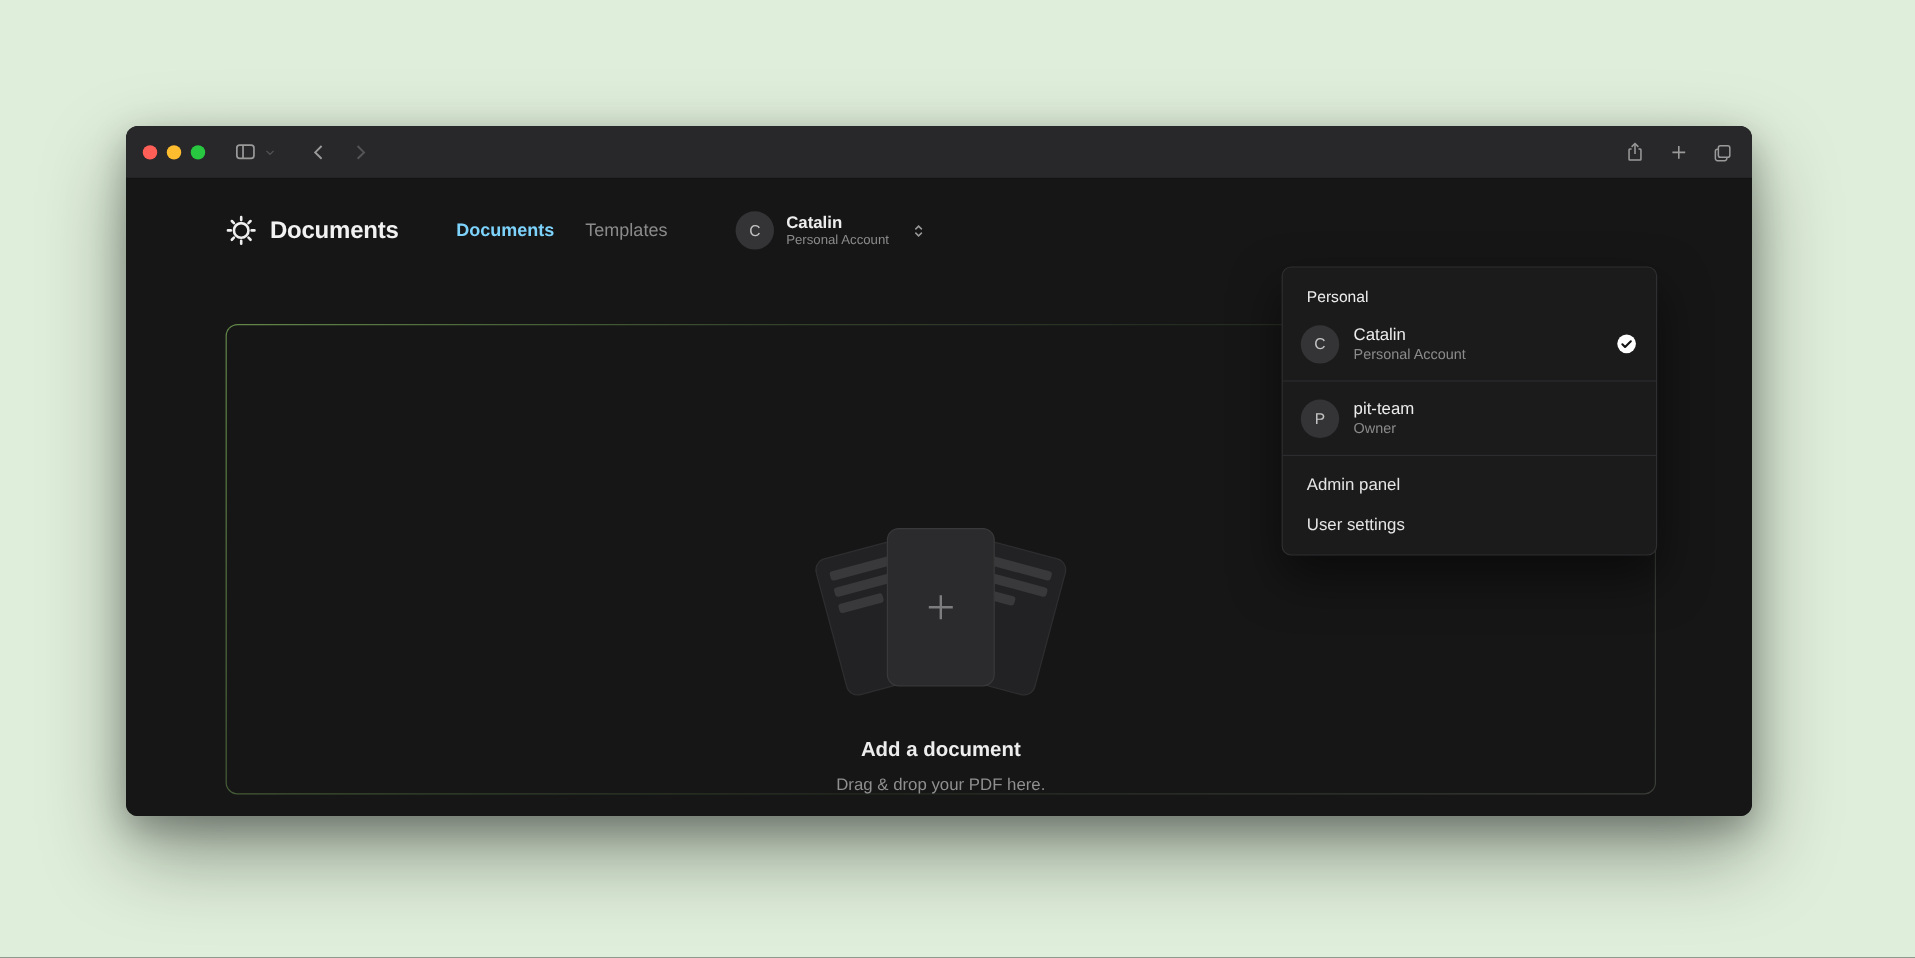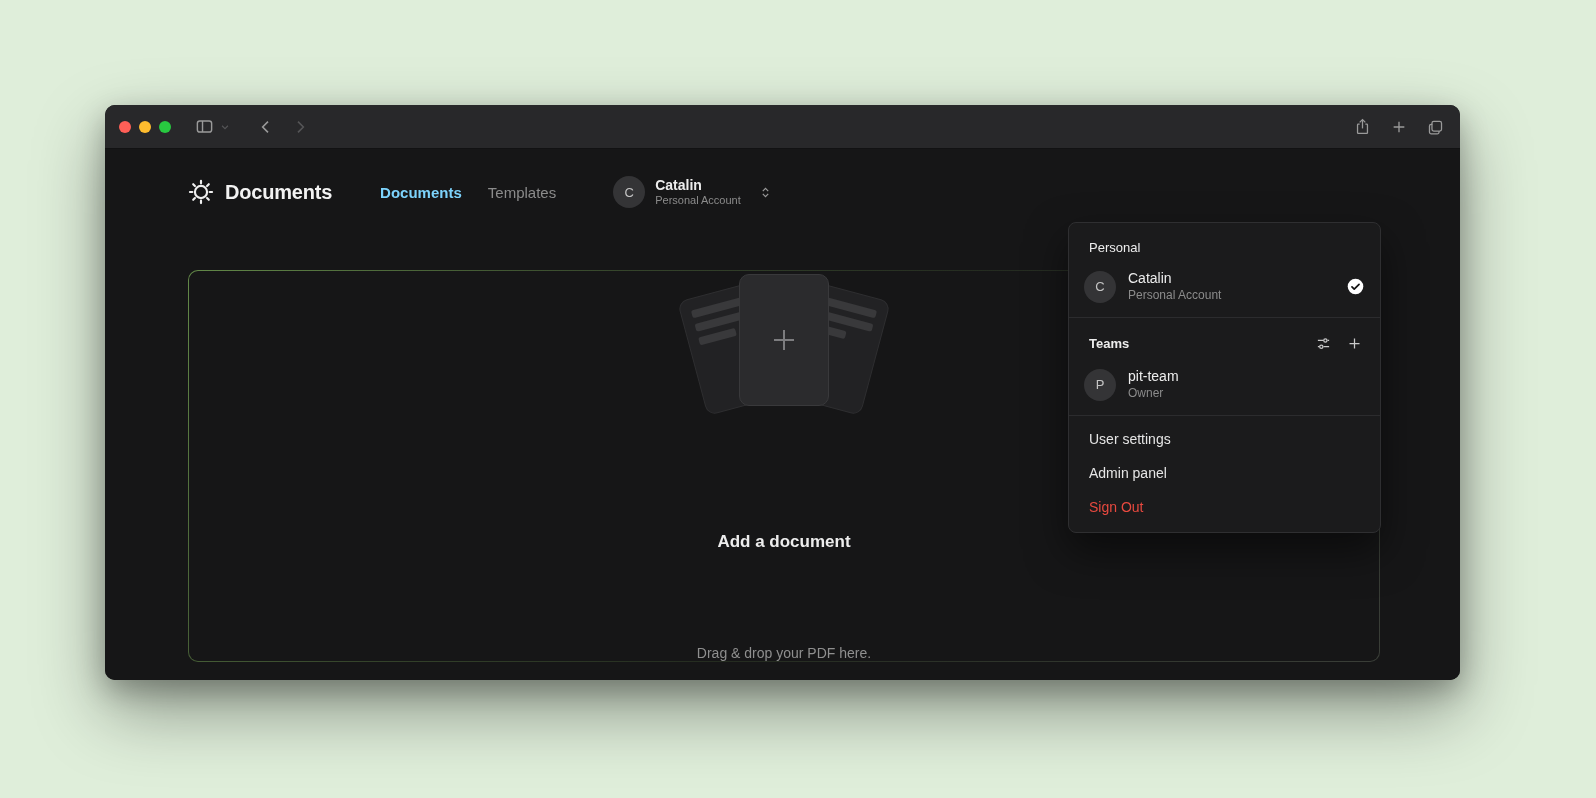--- a/index.html
+++ b/index.html
@@ -91,21 +91,21 @@
 
   
   .dropzone-border {
     position:absolute; left:83px; top:121px; width:1192px; height:392px;
     border-radius:10px; padding:1px;
     background:linear-gradient(125deg, rgba(162,231,113,.55), rgba(162,231,113,.22) 30%, rgba(162,231,113,.10) 55%, rgba(150,165,140,.28));
     cursor:pointer;
   }
   .dropzone {
     width:100%; height:100%; border-radius:9px; background:#161617;
-    display:flex; flex-direction:column; align-items:center; justify-content:space-between;
+    display:flex; flex-direction:column; align-items:center; justify-content:flex-end;
   }
   .cards { position:relative; width:210px; height:152px; }
   .doc-card { position:absolute; border-radius:10px; }
   .doc-card.side { width:84px; height:118px; background:#222224; border:1px solid #2e2e30; padding:11px 10px; }
   .doc-card.left  { left:12px; top:18px; transform:rotate(-15deg); }
   .doc-card.right { right:12px; top:18px; transform:rotate(15deg); }
   .doc-card.center {
     left:50%; top:3px; transform:translateX(-50%);
     width:90px; height:132px; background:#2b2b2d; border:1px solid #39393b; z-index:2;
     display:flex; align-items:center; justify-content:center; color:#7d7d7f;
@@ -276,46 +276,30 @@
           <span class="row-check">
             <svg width="17" height="17" viewBox="0 0 24 24">
                 <circle cx="12" cy="12" r="11" fill="#ffffff"></circle>
                 <path d="M7 12.5l3.2 3.2L17 9" fill="none" stroke="#111" stroke-width="2.4" stroke-linecap="round" stroke-linejoin="round"></path>
               </svg>
           </span>
         </button>
 
         <div class="menu-divider"></div>
 
-        <div class="teams-head">
-          <span class="teams-label">Teams</span>
-          <button class="icon-btn">
-            <svg width="15" height="15" viewBox="0 0 24 24" fill="none" stroke="currentColor" stroke-width="2">
-                <path d="M3 7h9M18.5 7H21M3 17h2.5M12 17h9"></path>
-                <circle cx="15" cy="7" r="2.6"></circle>
-                <circle cx="8.5" cy="17" r="2.6"></circle>
-              </svg>
-          </button>
-          <button class="icon-btn">
-            <svg width="15" height="15" viewBox="0 0 24 24" fill="none" stroke="currentColor" stroke-width="2">
-                <path d="M12 4v16M4 12h16"></path>
-              </svg>
-          </button>
-        </div>
 
         <button class="menu-row">
           <span class="avatar">P</span>
           <span>
             <span class="row-name" style="display:block">pit-team</span>
             <span class="row-sub" style="display:block">Owner</span>
           </span>
         </button>
 
         <div class="menu-divider"></div>
 
+        <button class="menu-item">Admin panel</button>
         <button class="menu-item">User settings</button>
-        <button class="menu-item">Admin panel</button>
-        <button class="menu-item danger">Sign Out</button>
       </div>
 
     </div>
   </div>
 </div>
 
 </body></html>

